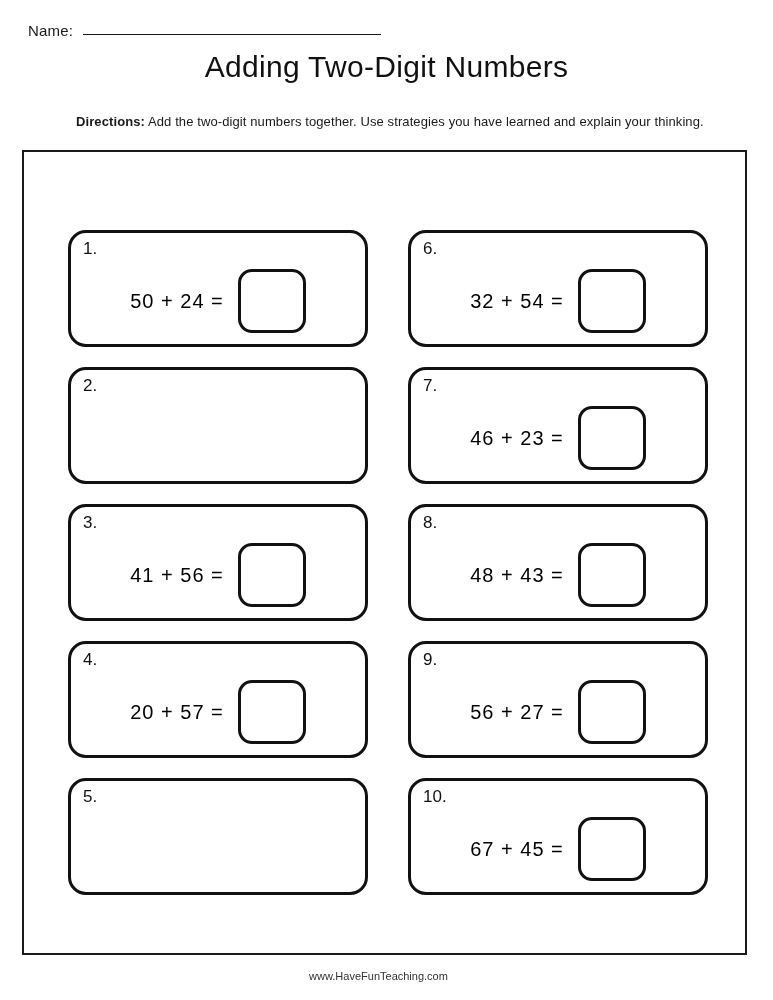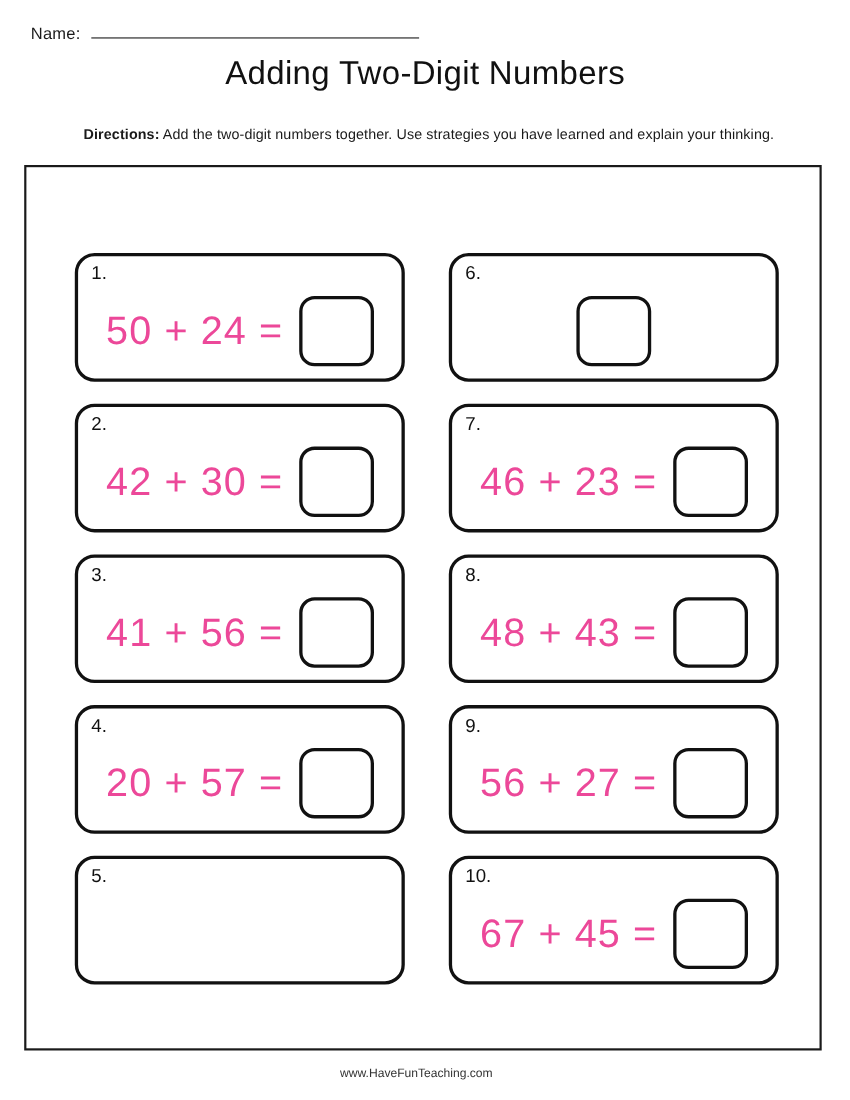--- a/index.html
+++ b/index.html
@@ -105,24 +105,24 @@
     top: 32px;
     height: 72px;
     display: flex;
     align-items: center;
     justify-content: center;
     gap: 14px;
     padding: 0 14px;
     box-sizing: border-box;
   }
   .expr {
-    font-size: 36px;
+    font-size: 20px;
     letter-spacing: 1px;
     white-space: nowrap;
-    color: #ec4899;
+    color: #000000;
   }
   .answer-box {
     width: 68px;
     height: 64px;
     border: 3px solid #111111;
     border-radius: 14px;
     box-sizing: border-box;
     background: #ffffff;
     flex: 0 0 auto;
   }
@@ -161,30 +161,27 @@
       <span class="prob-num">1.</span>
       <div class="prob-body">
         <span class="expr">50 + 24 =</span>
         <span class="answer-box"></span>
       </div>
     </div>
 
     <div class="problem">
       <span class="prob-num">6.</span>
       <div class="prob-body">
+        <span class="expr">32 + 54 =</span>
         <span class="answer-box"></span>
       </div>
     </div>
 
     <div class="problem">
       <span class="prob-num">2.</span>
-      <div class="prob-body">
-        <span class="expr">42 + 30 =</span>
-        <span class="answer-box"></span>
-      </div>
     </div>
 
     <div class="problem">
       <span class="prob-num">7.</span>
       <div class="prob-body">
         <span class="expr">46 + 23 =</span>
         <span class="answer-box"></span>
       </div>
     </div>
 

